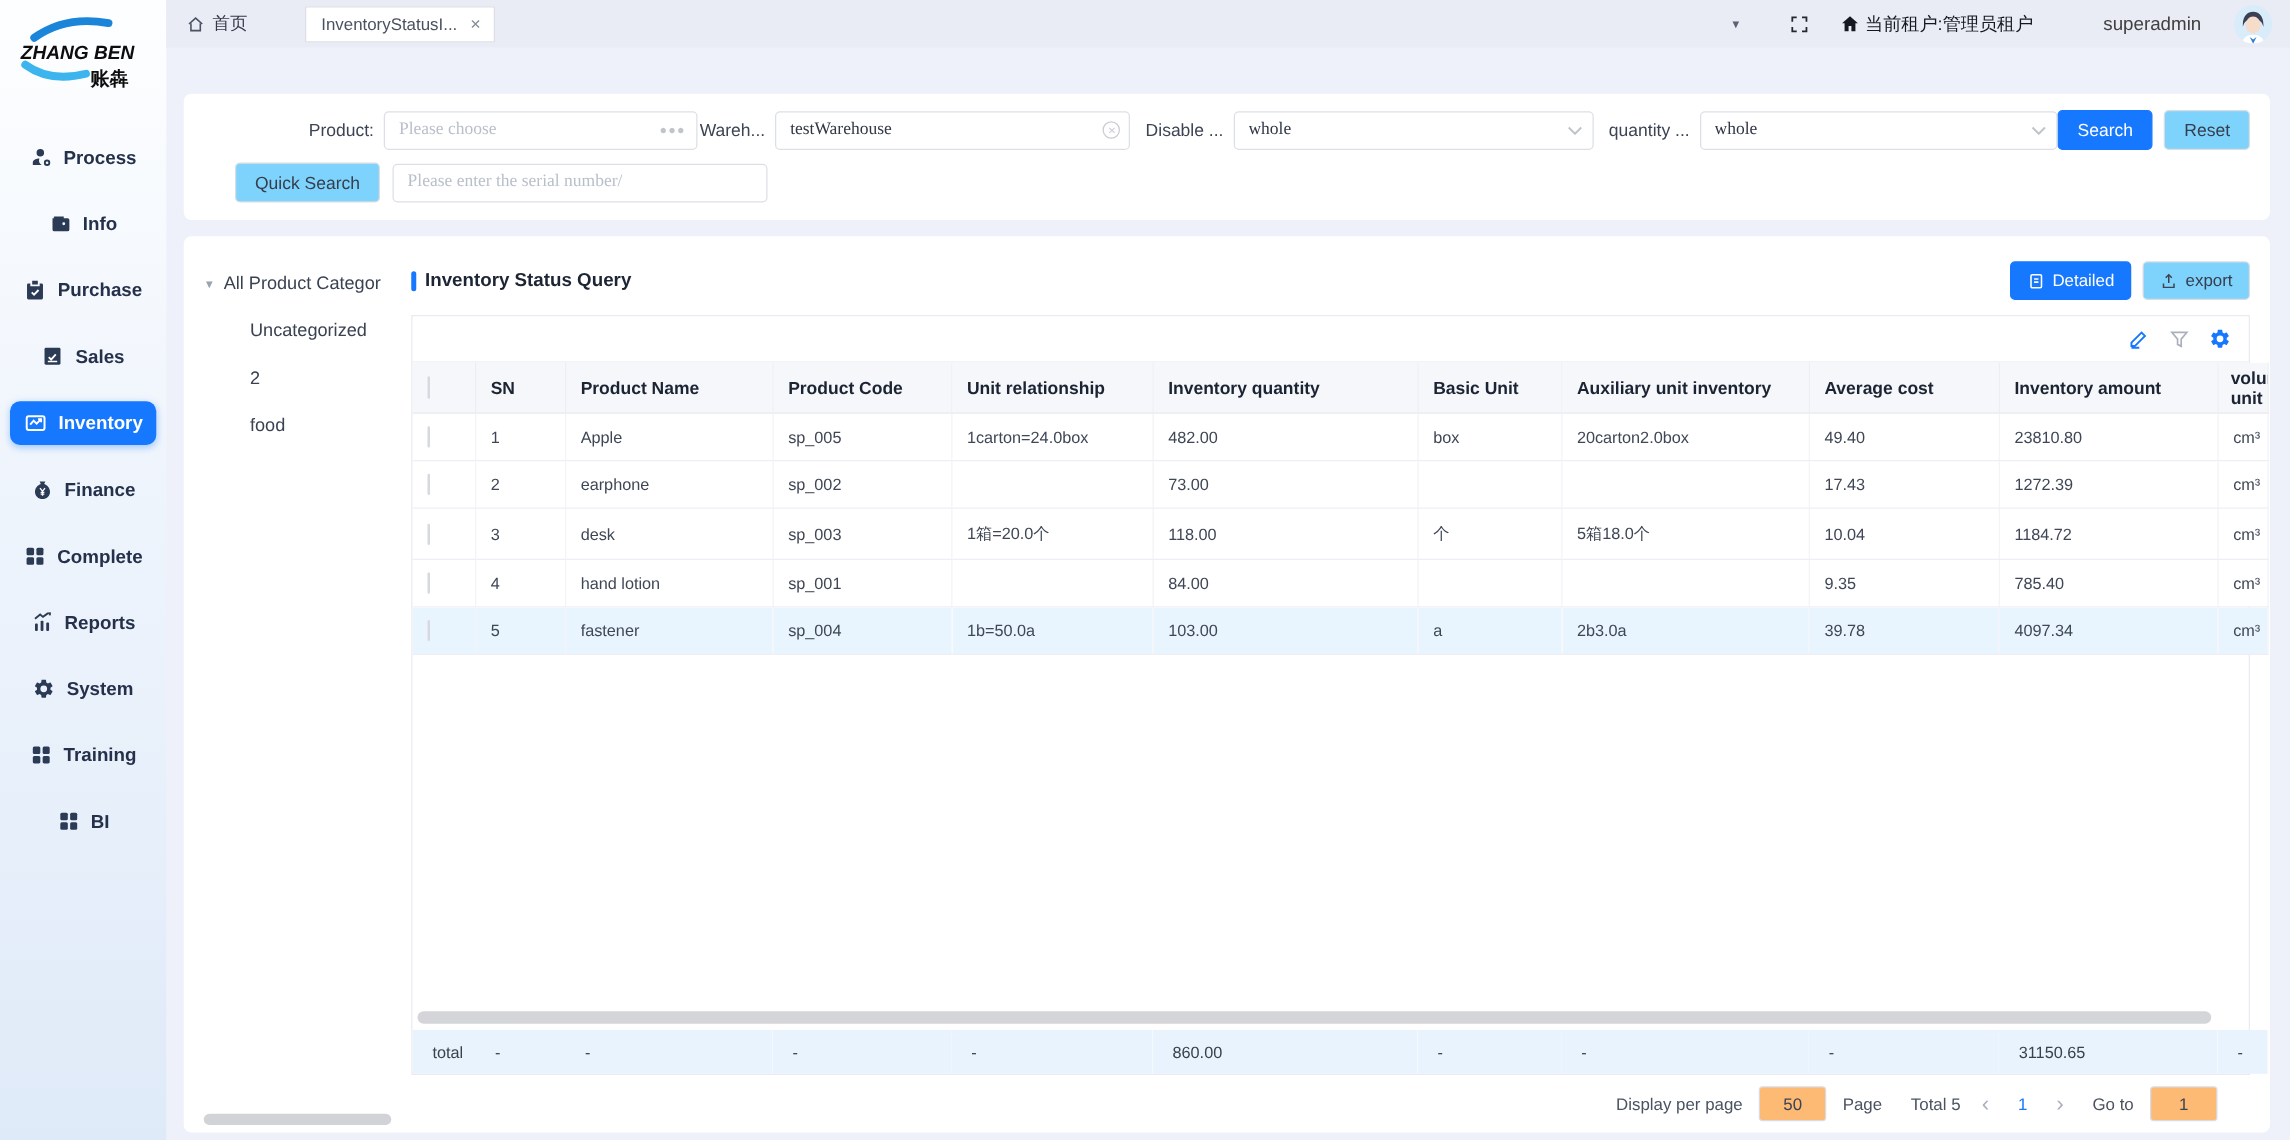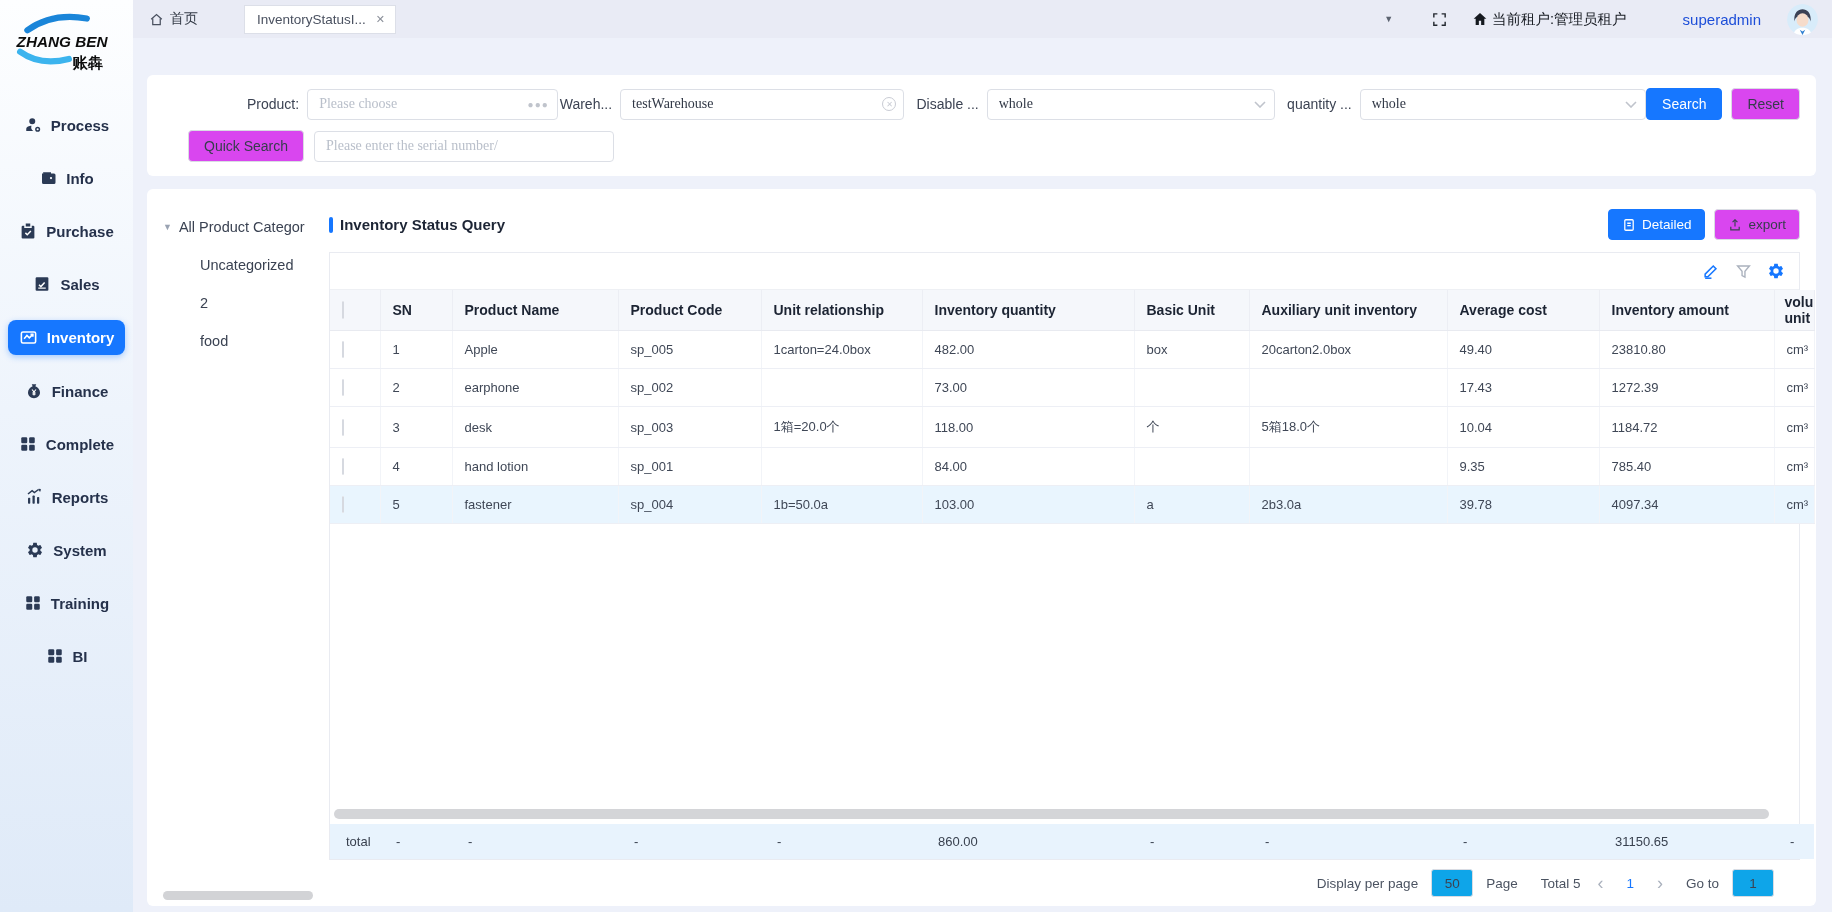--- a/index.html
+++ b/index.html
@@ -19,37 +19,37 @@
   .main { flex:1; display:flex; flex-direction:column; min-width:0;gap:24px; }
 
   .topbar { height:38px; background:#e9ebf5; display:flex; align-items:center; padding:0 14px 0 16px; gap:10px; flex-shrink:0; }
   .home-tab { display:flex; align-items:center; gap:6px; font-size:14px; color:#333a46; cursor:pointer; }
   .tab { background:#fff; border:1px solid #dcdfe8; height:29px; display:flex; align-items:center; gap:10px; padding:0 10px 0 12px; font-size:13.5px; color:#4a5160; margin-left:36px; cursor:pointer; }
   .tab .close { color:#8a8f99; font-size:11px; cursor:pointer; }
   .topbar .spacer { flex:1; }
   .caret-down { font-size:9px; color:#5c6370; cursor:pointer; padding:4px; }
   .fs-icon { margin-left:24px; cursor:pointer; display:flex; }
   .tenant { display:flex; align-items:center; gap:4px; font-size:14.5px; color:#14181f; margin-left:14px; }
-  .username { font-size:15px; color:#1d4ed8; margin-left:46px; }
+  .username { font-size:15px; color:#404040; margin-left:46px; }
   .avatar { width:31px; height:31px; border-radius:50%; overflow:hidden; margin-left:16px; flex-shrink:0; cursor:pointer; }
 
   .content { flex:1; padding:13px 16px 6px 14px; display:flex; flex-direction:column; min-height:0; }
 
   
   .filter-panel { background:#fff; border-radius:6px; padding:13px 16px 14px; flex-shrink:0; }
   .f-row { display:flex; align-items:center; }
   .f-row + .f-row { margin-top:10px; }
   .f-label { font-size:14px; color:#3c4353; margin-right:8px; white-space:nowrap; }
   .f-input { position:relative; display:flex; align-items:center;font-family:Liberation Serif, serif; }
   .f-input input { height:31px; border:1px solid #dcdfe6; border-radius:4px; font-size:14px; color:#303745; padding:0 26px 0 11px; font-family:inherit; outline:none; width:100%; background:#fff; }
   .f-input input::placeholder { color:#b9bfca; }
   .suffix { position:absolute; right:9px; color:#c0c4cc; font-size:10px; letter-spacing:1px; cursor:pointer; }
   .clear-ic { position:absolute; right:8px; width:14px; height:14px; border:1px solid #c9ccd4; border-radius:50%; color:#c9ccd4; font-size:8px; display:flex; align-items:center; justify-content:center; cursor:pointer; }
   .sel-chevron { position:absolute; right:9px; display:flex; }
-  .btn { height:32px; border-radius:4px; font-size:14px; font-family:inherit; display:inline-flex; align-items:center; gap:6px; padding:0 15px; cursor:pointer; border:1px solid #d9dce3; background:#d946ef; color:#363d4c; }
+  .btn { height:32px; border-radius:4px; font-size:14px; font-family:inherit; display:inline-flex; align-items:center; gap:6px; padding:0 15px; cursor:pointer; border:1px solid #d9dce3; background:#7dd3fc; color:#363d4c; }
   .btn.primary { background:#1677ff; border-color:#1677ff; color:#fff; }
   .search-group { margin-left:auto; display:flex; gap:9px; }
 
   
   .main-panel { background:#fff; border-radius:6px; margin-top:13px; flex:1; display:flex; min-height:0; }
   .tree { width:182px; flex-shrink:0; padding:30px 0 6px 16px; display:flex; flex-direction:column; }
   .tree-root { display:flex; align-items:center; gap:7px; font-size:14.5px; color:#3a4252; cursor:pointer; white-space:nowrap; }
   .tree-caret { font-size:9px; color:#9aa3b2; }
   .tree-item { font-size:14.5px; color:#3a4252; padding-left:37px; margin-top:22px; cursor:pointer; white-space:nowrap; }
   .tree-scrollbar { margin-top:auto; width:150px; height:9px; border-radius:5px; background:#d2d3d6; cursor:pointer; }
@@ -70,21 +70,21 @@
   thead th { background:#f5f7fb; font-size:14px; font-weight:700; color:#1c2433; padding:9px 12px; border-right:1px solid #eceef4; border-bottom:1px solid #e8eaf0; }
   thead th.wrap { white-space:normal; line-height:1.15; padding:4px 6px 4px 10px; }
   tbody td { font-size:13px; color:#3f4756; padding:11px 12px; border-right:1px solid #f2f4f8; border-bottom:1px solid #edeff5; background:#fff; }
   tbody tr.hl td { background:#e9f5fe; }
   .cb { width:15px; height:15px; border:1px solid #d6d9e0; border-radius:3px; background:#fdfdfe; cursor:pointer; }
   .t-spacer { flex:1; }
   .h-scrollbar { height:10px; width:1435px; margin:0 6px 5px 4px; border-radius:5px; background:#d4d5d8; cursor:pointer; flex-shrink:0; }
   .total-table td { background:#e8f3fd; border-right:none; border-bottom:none; padding:10px 16px; font-size:13px; color:#39414f; }
 
   .pagination { height:46px; display:flex; align-items:center; justify-content:flex-end; gap:13px; font-size:13.5px; color:#4b5361; padding-right:26px; flex-shrink:0; }
-  .pg-box { width:42px; height:28px; border:1px solid #d9dce3; border-radius:3px; display:flex; align-items:center; justify-content:center; color:#3c4353; background:#0ea5e9; }
+  .pg-box { width:54px; height:28px; border:1px solid #d9dce3; border-radius:3px; display:flex; align-items:center; justify-content:center; color:#3c4353; background:#fdba74; }
   .pg-arrow { color:#aab1bd; font-size:18px; cursor:pointer; padding:0 4px; line-height:1; }
   .pg-num { color:#1677ff; cursor:pointer; padding:0 6px; }
 </style>
 </head>
 <body>
 
 <aside class="sidebar">
   <div class="logo">
     <svg width="108" height="62" viewBox="0 0 120 68">
       <path d="M16 22 Q44 2 82 9" stroke="#1a85d9" stroke-width="7" fill="none" stroke-linecap="round"></path>

